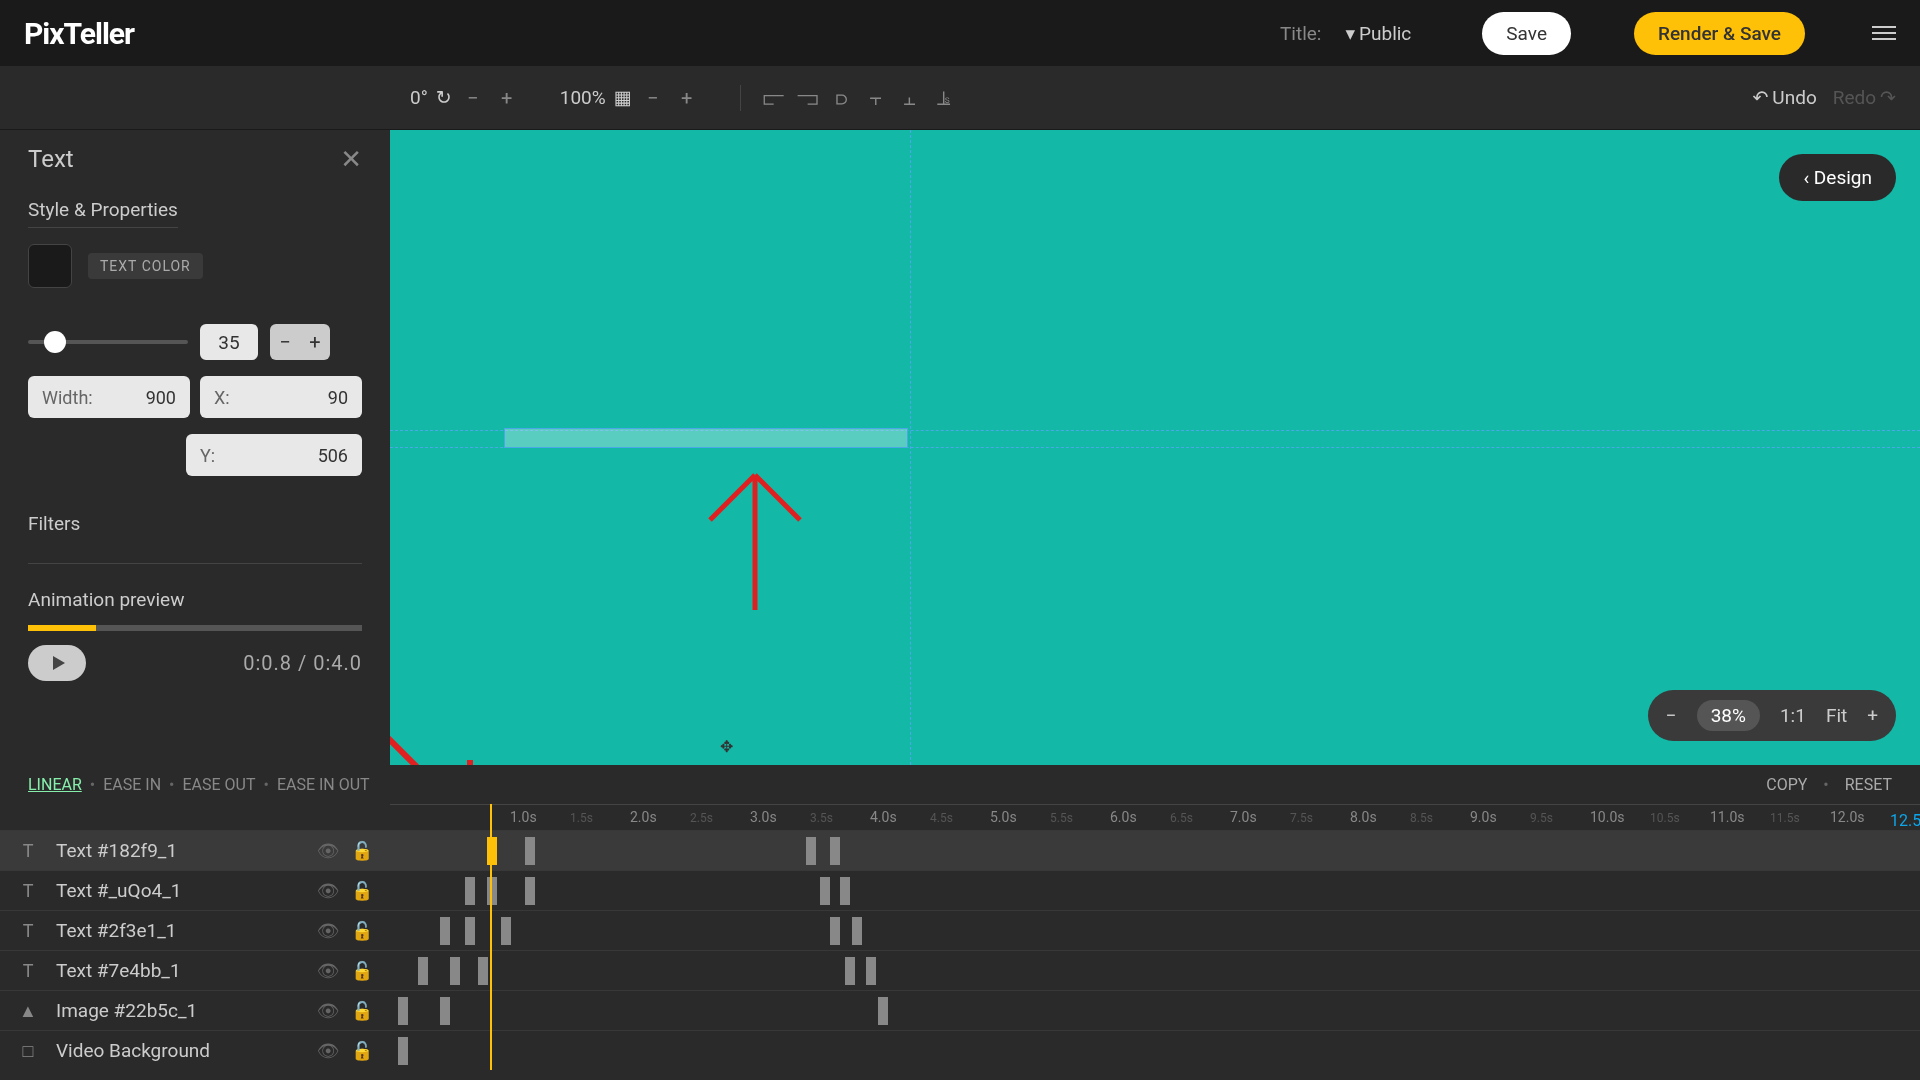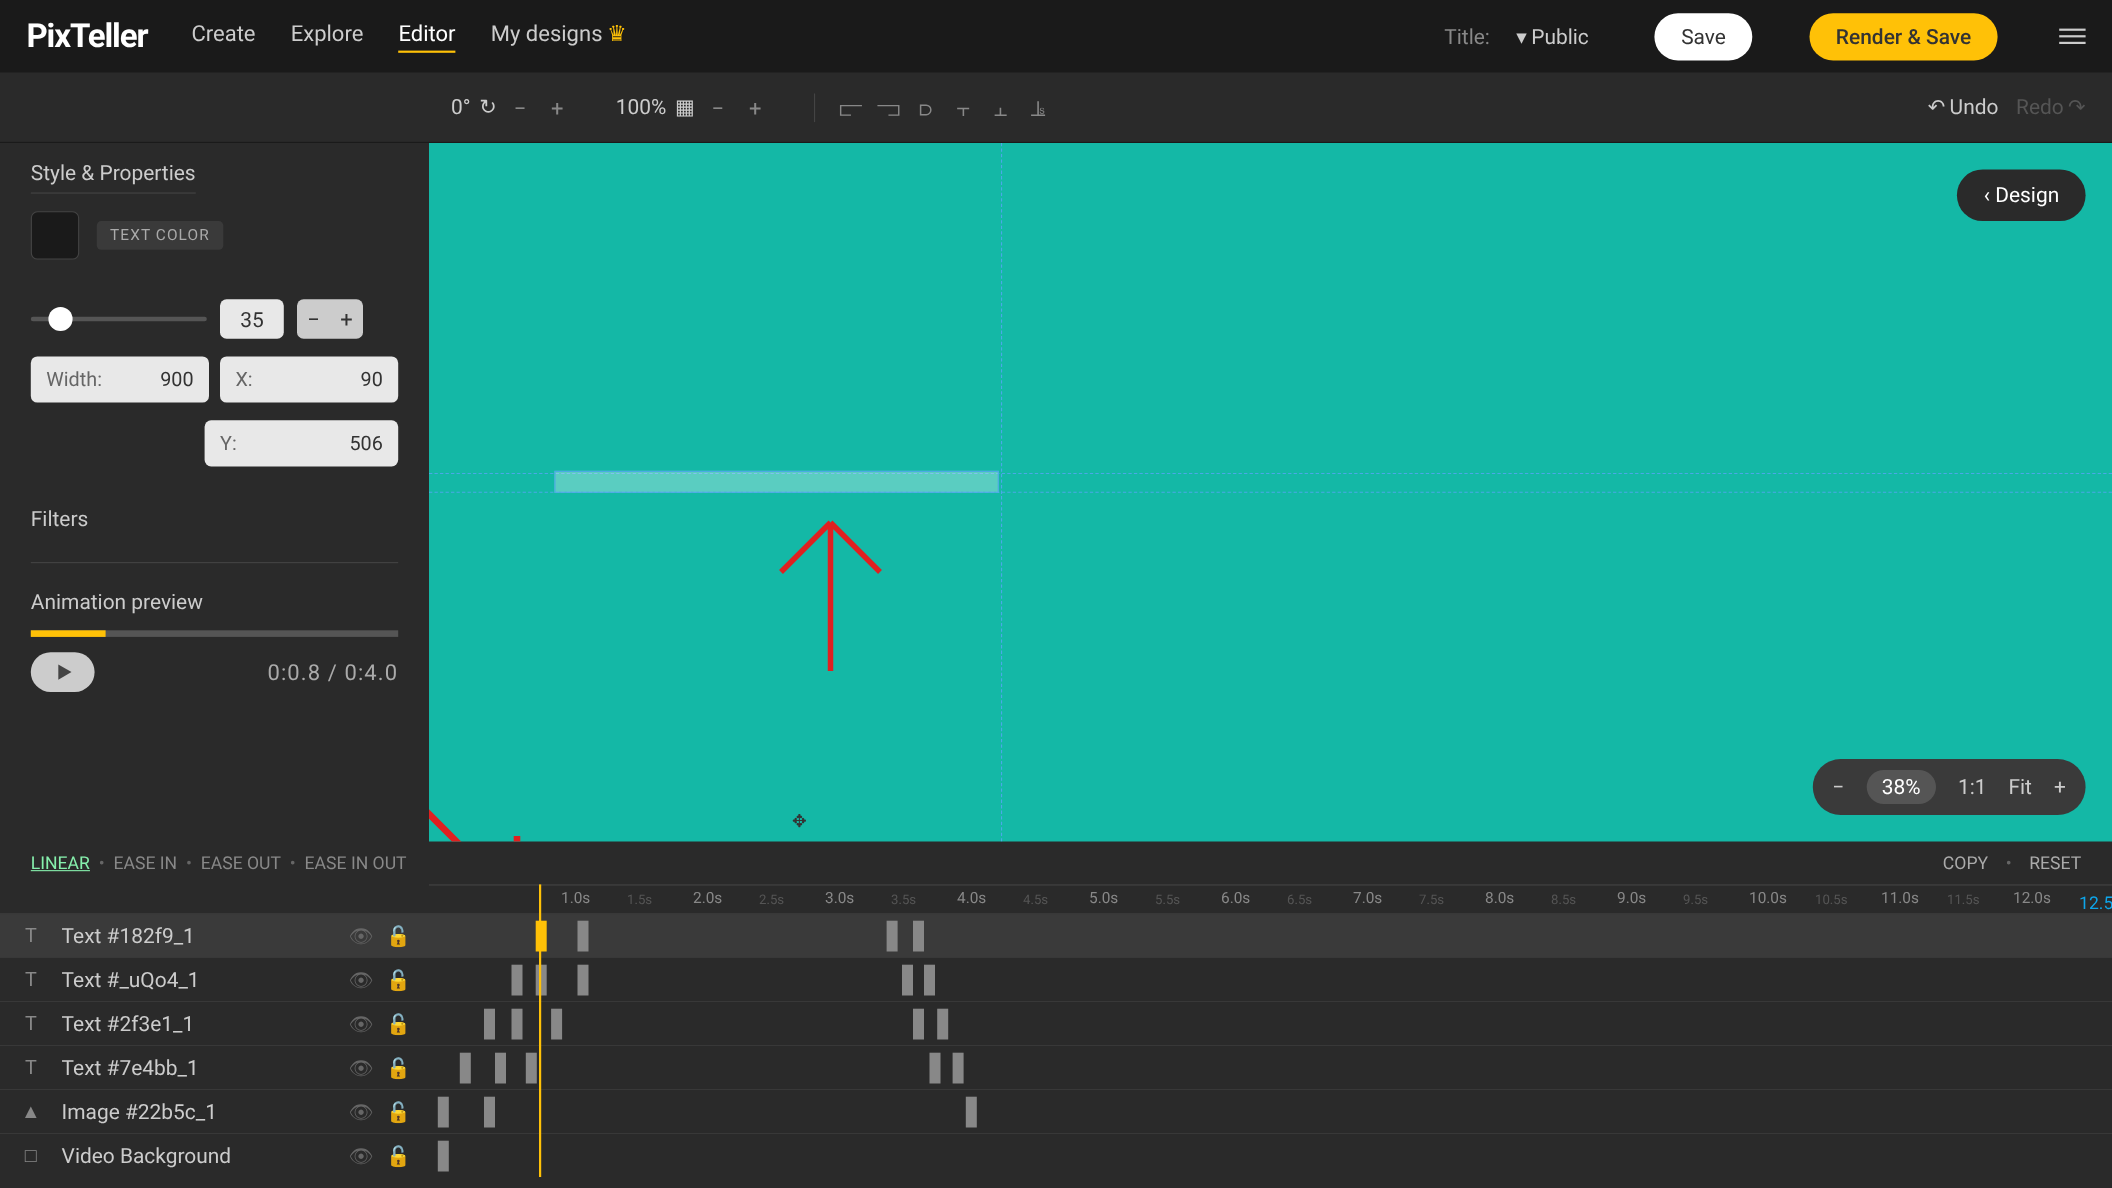--- a/index.html
+++ b/index.html
@@ -1,19 +1,19 @@
 <!DOCTYPE html>
 <html><head>
 <meta charset="utf-8">
 <style>
 * { margin: 0; padding: 0; box-sizing: border-box; font-family: -apple-system, BlinkMacSystemFont, "Segoe UI", Roboto, sans-serif; }
 body { background: #2a2a2a; color: #ccc; overflow: hidden; width: 1920px; height: 1080px; }
 
 
-.topnav { height: 66px; background: #1a1a1a; display: flex; align-items: center; padding: 0 24px; gap: 40px; }
+.topnav { height: 66px; background: #1a1a1a; display: flex; align-items: center; padding: 0 24px; gap: 51px; }
 .logo { font-size: 30px; font-weight: 700; color: #fff; letter-spacing: -1px; }
 .nav-links { display: flex; gap: 32px; }
 .nav-link { color: #ccc; font-size: 20px; cursor: pointer; }
 .nav-link.active { color: #fff; border-bottom: 2px solid #ffc107; padding-bottom: 4px; }
 .nav-link .crown { color: #ffc107; margin-left: 4px; }
 .spacer { flex: 1; }
 .title-area { display: flex; align-items: flex-start; gap: 8px; font-size: 19px; }
 .title-label { color: #888; }
 .title-text { color: #fff; border-bottom: 1px solid #444; padding-bottom: 2px; }
 .visibility { color: #ccc; margin-left: 16px; display: flex; align-items: center; gap: 4px; }
@@ -108,26 +108,20 @@
 .kf { position: absolute; width: 10px; height: 28px; background: #888; top: 6px; }
 .kf.yellow { background: #ffc107; }
 .playhead { position: absolute; left: 490px; top: 0; bottom: 0; width: 2px; background: #ffc107; z-index: 5; }
 .timeline-area { position: relative; }
 </style>
 </head>
 <body>
 
 <div class="topnav">
   <div class="logo"><span>PixTeller</span></div>
-  <div class="nav-links">
-    <div class="nav-link">Create</div>
-    <div class="nav-link">Explore</div>
-    <div class="nav-link active">Editor</div>
-    <div class="nav-link"><span>My designs</span><span class="crown">♛</span></div>
-  </div>
   <div class="spacer"></div>
   <div class="title-area">
     <span class="title-label">Title:</span>
     <span class="visibility">▾ <span>Public</span></span>
   </div>
   <div class="save-btn">Save</div>
   <div class="render-btn">Render &amp; Save</div>
   <div class="hamburger">
       <span></span>
       <span></span>
@@ -160,20 +154,24 @@
   <div class="spacer"></div>
   <div class="undo-redo">
     <div class="undo">↶ <span>Undo</span></div>
     <div class="redo"><span>Redo</span> ↷</div>
   </div>
 </div>
 
 <div class="body">
 
   <div class="left-panel">
+    <div class="panel-header">
+      <div class="panel-title">Text</div>
+      <div class="close-x">✕</div>
+    </div>
     <div class="section-title">Style &amp; Properties</div>
     <div class="color-row">
       <div class="color-swatch"></div>
       <div class="color-label">TEXT COLOR</div>
     </div>
     <div class="slider-row">
       <div class="slider-track">
           <div class="slider-thumb"></div>
         </div>
       <div class="num-input">35</div>

